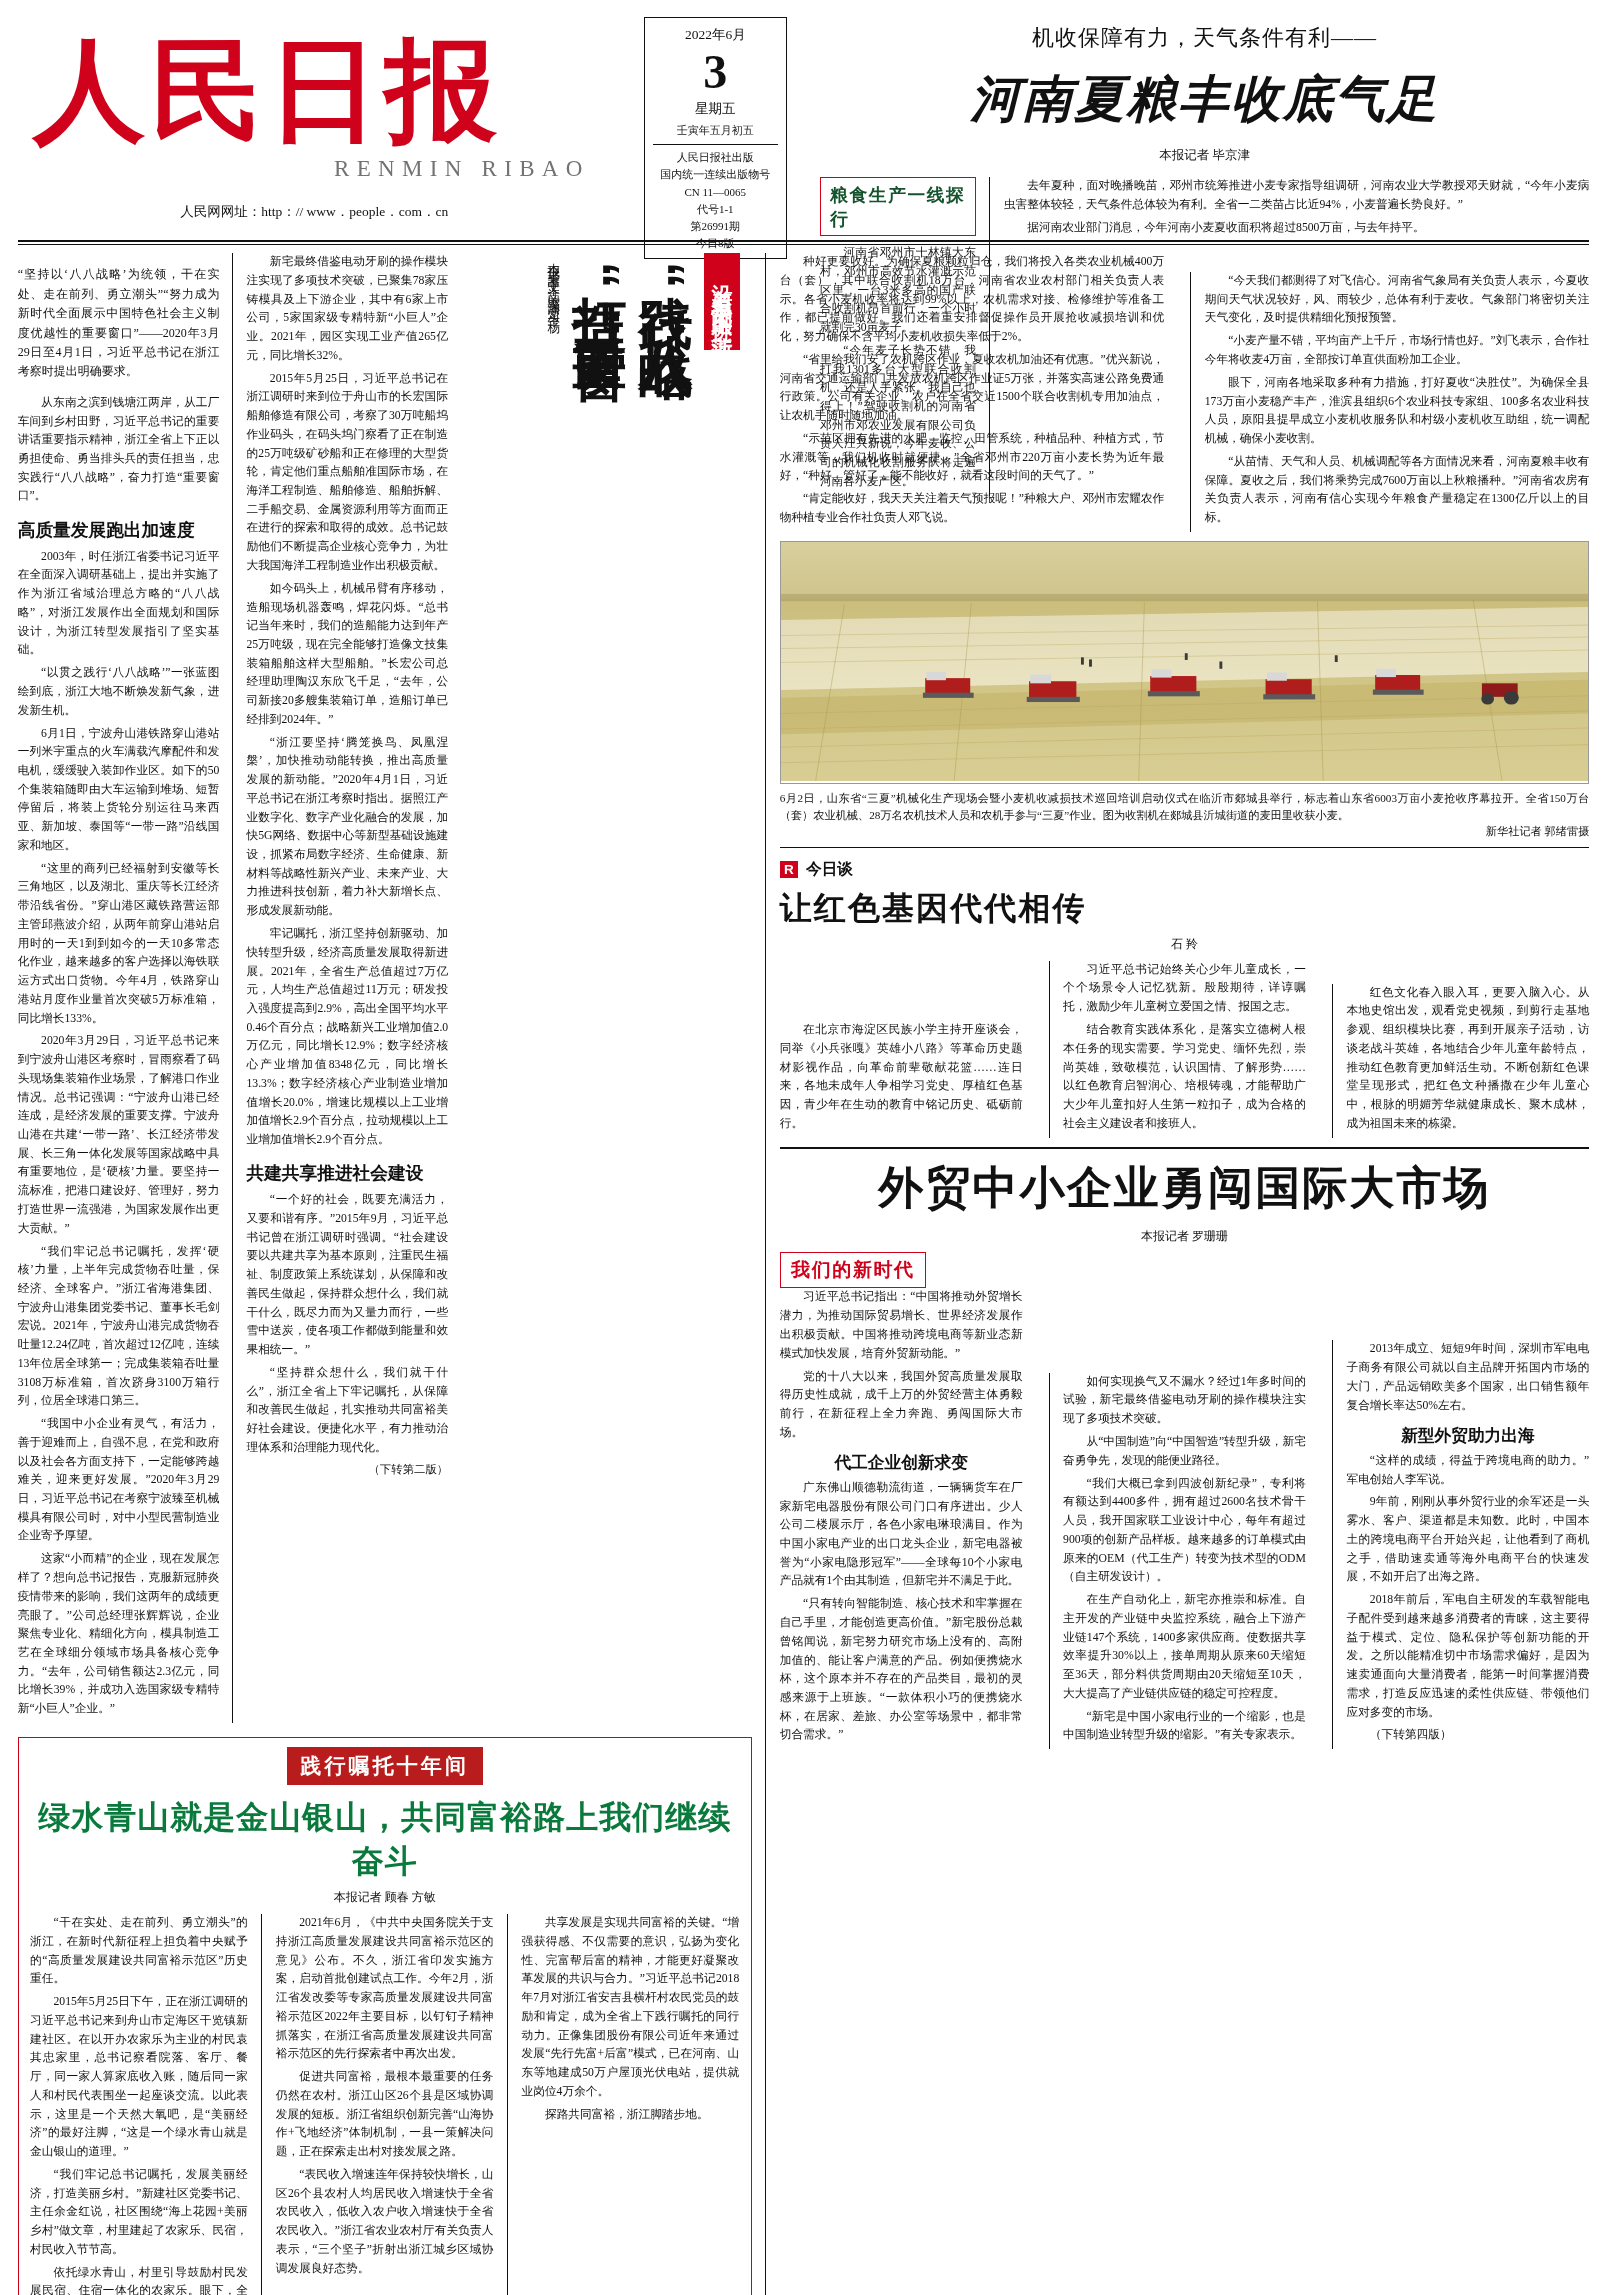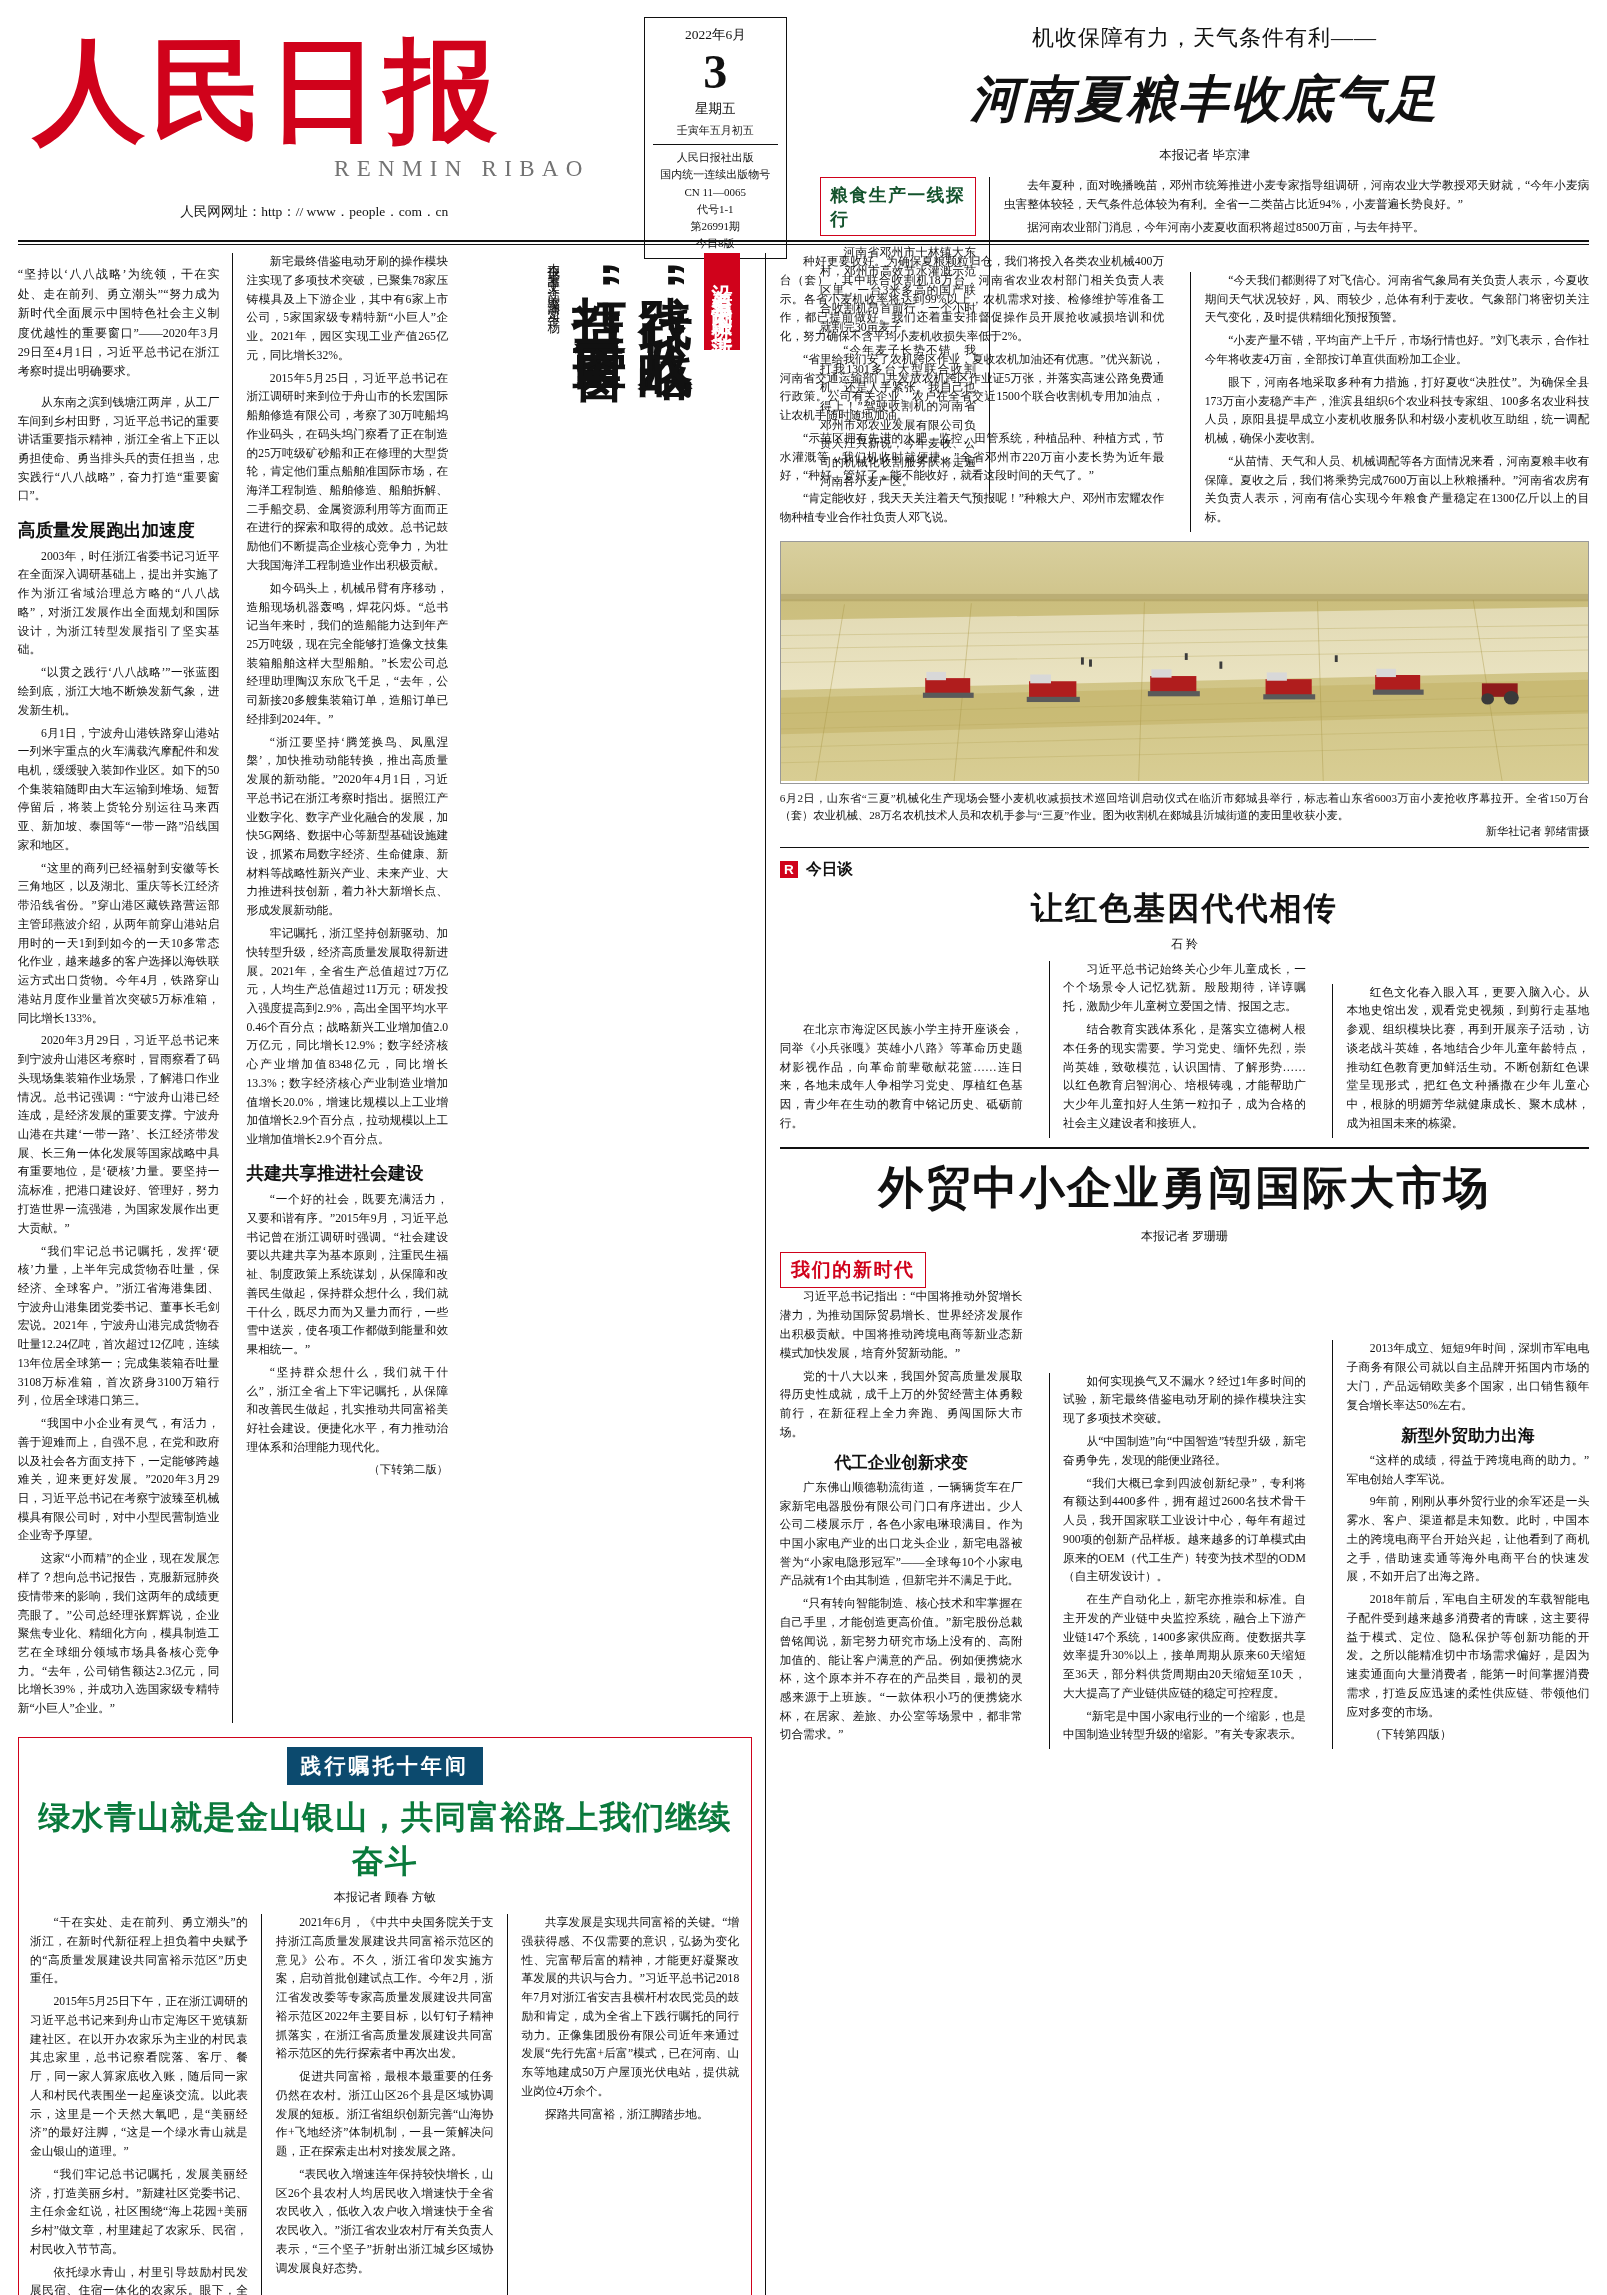--- a/index.html
+++ b/index.html
@@ -54,26 +54,26 @@
 
   
   .photo{margin-top:9.4px;border:0.5px solid #999;}
   .photo-cap{font-size:11.2px;line-height:1.55;text-align:justify;margin-top:5.2px;}
   .photo-credit{font-size:11.2px;text-align:right;}
 
   
   .talk-head{display:flex;align-items:center;gap:8.3px;margin-top:11.4px;}
   .talk-mark{background:#d0021b;color:#fff;font-weight:bold;font-size:13.5px;padding:1px 4.2px;font-family:"Liberation Sans",sans-serif;}
   .talk-label{font-size:15.6px;font-weight:bold;font-family:"Liberation Sans",sans-serif;}
-  .talk-title{font-size:32px;font-weight:bold;text-align:center;margin:7.3px 0 5.2px;font-family:"Liberation Sans",sans-serif;letter-spacing:2.1px;}
+  .talk-title{font-size:32px;font-weight:bold;margin:7.3px 0 5.2px;font-family:"Liberation Sans",sans-serif;letter-spacing:2.1px;}
   .talk-author{font-size:12px;text-align:center;margin-bottom:7.3px;}
 
   
   .framed{border:1.6px solid #d0021b;margin-top:13.5px;padding:9.4px 11.4px 11.4px;}
-  .frame-tag{display:inline-block;background:#0c4a6e;color:#fff;font-size:21px;font-weight:bold;letter-spacing:3.1px;padding:5.2px 13.5px;font-family:Liberation Sans, sans-serif;}
+  .frame-tag{display:inline-block;background:#b91c1c;color:#fff;font-size:21px;font-weight:bold;letter-spacing:3.1px;padding:5.2px 13.5px;font-family:Liberation Sans, sans-serif;}
   .frame-title{font-size:32px;font-weight:bold;color:#0a7a3c;text-align:center;margin:10.4px 0 5.2px;letter-spacing:1px;font-family:"Liberation Sans",sans-serif;}
   .frame-byline{font-size:12px;text-align:center;margin-bottom:8.3px;}
 
   
   .br-title{font-size:45px;font-weight:bold;text-align:center;letter-spacing:2.1px;margin:9.4px 0 0;font-family:"Liberation Sans",sans-serif;}
   .br-byline{font-size:12px;text-align:center;margin:9.4px 0 7.3px;}
   .era-box{display:inline-block;border:1.6px solid #d0021b;color:#d0021b;font-size:19px;font-weight:bold;padding:4.2px 10.4px;letter-spacing:1.6px;font-family:"Liberation Sans",sans-serif;}
   .mini-head{font-size:16.7px;font-weight:bold;text-align:center;margin:8.3px 0 5.2px;font-family:"Liberation Sans",sans-serif;}
   .jump{font-size:11.4px;text-align:right;margin-top:3.1px;}
 </style>

